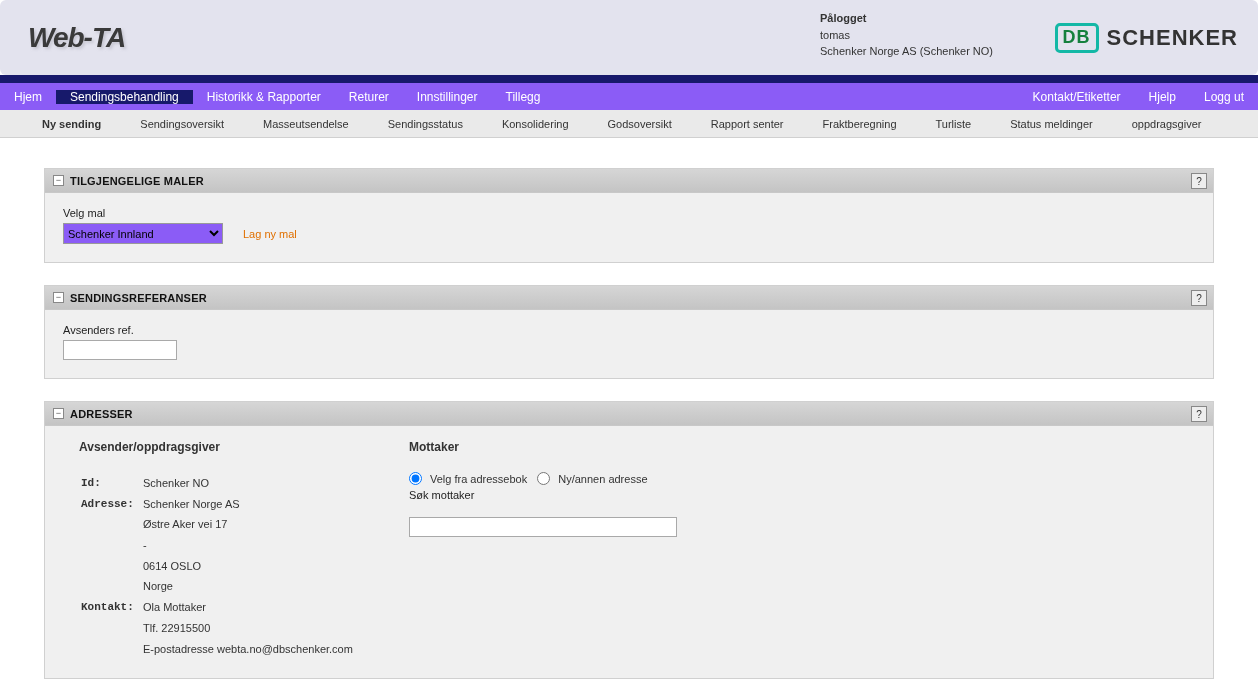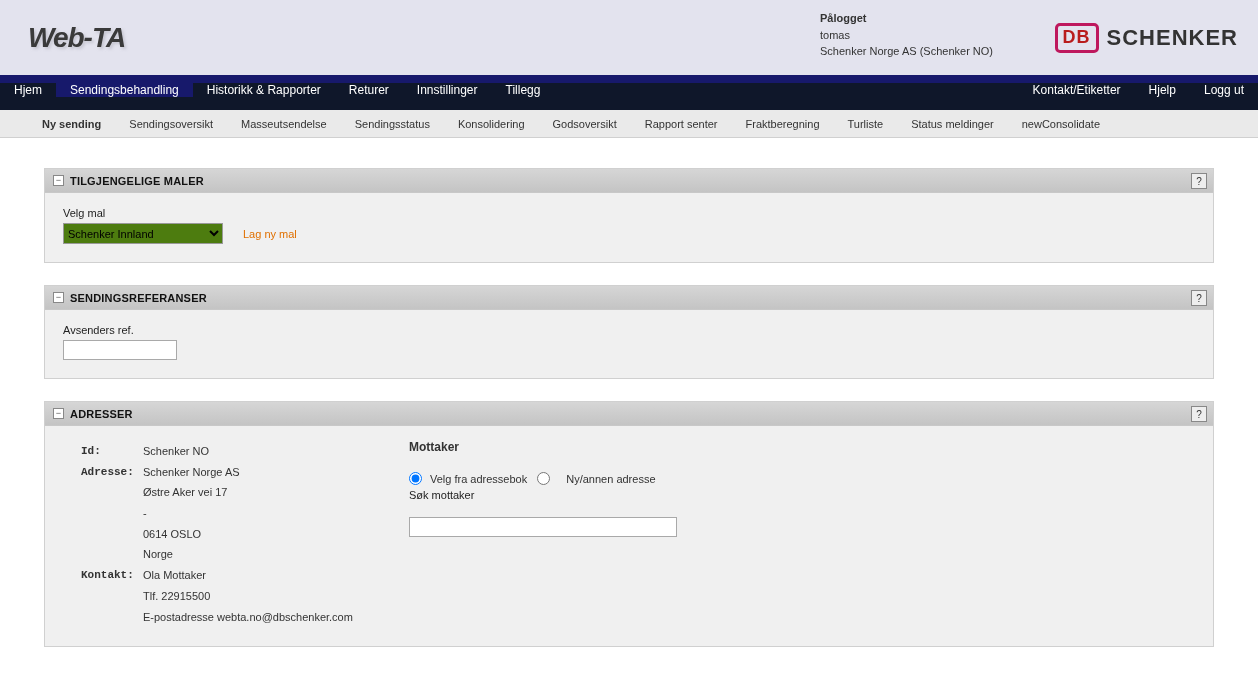--- a/index.html
+++ b/index.html
@@ -1,40 +1,40 @@
 <!DOCTYPE html>
 <html><head>
 <meta charset="utf-8">
 <style>
   * { box-sizing: border-box; margin: 0; padding: 0; }
   body { font-family: Arial, Helvetica, sans-serif; font-size: 12px; color: #333; background: #fff; width: 1258px; }
-  .header { background: #e3e3ee; height: 75px; display: flex; align-items: center; justify-content: space-between; padding: 0 20px 0 28px; position: relative; }
+  .header { background: #e3e3ee; height: 75px; display: flex; align-items: center; justify-content: space-between; padding: 0 20px 0 28px; position: relative; border-radius: 6px; }
   .logo-webta { font-size: 28px; font-weight: bold; font-style: italic; color: #3a3a3a; letter-spacing: -1px; text-shadow: 2px 2px 3px rgba(180,180,190,0.6); }
   .login-info { position: absolute; top: 10px; left: 820px; font-size: 11px; color: #333; line-height: 1.5; }
   .login-info .bold { font-weight: bold; }
   .logo-db { display: flex; align-items: center; gap: 8px; font-size: 22px; font-weight: bold; color: #333; letter-spacing: 1px; }
-  .dblogo-box { width: 44px; height: 30px; border: 3px solid #be185d; border-radius: 5px; color: #b91c1c; font-weight: bold; font-size: 18px; display: flex; align-items: center; justify-content: center; font-style: normal; }
+  .dblogo-box { width: 44px; height: 30px; border: 3px solid #14b8a6; border-radius: 5px; color: #15803d; font-weight: bold; font-size: 18px; display: flex; align-items: center; justify-content: center; font-style: normal; }
   .bluebar { height: 8px; background: #17196b; }
-  .mainnav { background: #0f172a; height: 27px; display: flex; align-items: flex-start; color: #fff; font-size: 12px; }
+  .mainnav { background: #8b5cf6; height: 27px; display: flex; align-items: center; color: #fff; font-size: 12px; }
   .mainnav .item { padding: 0 14px; display: flex; align-items: center; cursor: pointer; }
   .mainnav .item.active { background: #17196b; }
   .mainnav .spacer { flex: 1; }
-  .subnav { background: #eaeaea; border-bottom: 1px solid #d0d0d0; height: 28px; display: flex; align-items: center; padding-left: 30px; font-size: 11px; gap: 4px; }
+  .subnav { background: #eaeaea; border-bottom: 1px solid #d0d0d0; height: 28px; display: flex; align-items: center; padding-left: 30px; font-size: 11px; gap: 15px; }
   .subnav .sitem { padding: 0 12px; cursor: pointer; color: #333; }
   .subnav .sitem.active { font-weight: bold; }
   .content { padding: 30px 44px 20px 44px; }
   .panel { border: 1px solid #d0d0d0; margin-bottom: 22px; }
   .panel-head { background: linear-gradient(#d6d6d6,#c4c4c4); height: 24px; display: flex; align-items: center; padding: 0 8px; border-bottom: 1px solid #c8c8c8; position: relative; }
   .panel-head .toggle { width: 11px; height: 11px; border: 1px solid #888; background: #fff; color: #555; font-size: 9px; display: flex; align-items: center; justify-content: center; margin-right: 6px; line-height: 1; cursor: pointer; }
   .panel-head .title { font-size: 11px; font-weight: bold; color: #111; letter-spacing: 0.2px; }
   .panel-head .help { position: absolute; right: 6px; top: 4px; width: 16px; height: 16px; border: 1px solid #888; background: #eee; font-size: 10px; display: flex; align-items: center; justify-content: center; cursor: pointer; }
   .panel-body { background: #f0f0f0; padding: 14px 18px 18px 18px; }
   .label { font-size: 11px; color: #222; }
   .field-row { display: flex; align-items: center; gap: 20px; }
-  select.template { width: 160px; height: 21px; font-size: 11px; border: 1px solid #999; background: #4d7c0f; }
+  select.template { width: 160px; height: 21px; font-size: 11px; border: 1px solid #999; background: #8b5cf6; }
   .link-orange { color: #e07000; font-size: 11px; cursor: pointer; }
   input[type=text].short { width: 114px; height: 20px; border: 1px solid #a9a9a9; background: #fff; font-size: 11px; padding: 0 4px; }
   input[type=text].long { width: 268px; height: 20px; border: 1px solid #a9a9a9; background: #fff; font-size: 11px; padding: 0 4px; }
   .adr-body { display: flex; gap: 0; }
   .adr-col { flex: 0 0 50%; }
   .adr-h { font-size: 12px; font-weight: bold; margin-bottom: 18px; }
   .adr-table { font-size: 11px; line-height: 1.7; }
   .adr-table td.k { font-weight: bold; width: 60px; vertical-align: top; padding-right: 6px; font-family: Liberation Mono, monospace; }
   .adr-table td.v { padding-left: 0; }
   .radio-row { display: flex; align-items: center; gap: 6px; margin-bottom: 4px; font-size: 11px; }
@@ -74,21 +74,21 @@
   <div class="sitem active">Ny sending</div>
   <div class="sitem">Sendingsoversikt</div>
   <div class="sitem">Masseutsendelse</div>
   <div class="sitem">Sendingsstatus</div>
   <div class="sitem">Konsolidering</div>
   <div class="sitem">Godsoversikt</div>
   <div class="sitem">Rapport senter</div>
   <div class="sitem">Fraktberegning</div>
   <div class="sitem">Turliste</div>
   <div class="sitem">Status meldinger</div>
-  <div class="sitem">newConsolidate</div>
+  <div class="sitem">oppdragsgiver</div>
 </div>
 
 <div class="content">
 
   <div class="panel">
     <div class="panel-head">
       <div class="toggle">−</div>
       <div class="title">TILGJENGELIGE MALER</div>
       <div class="help">?</div>
     </div>
@@ -117,20 +117,21 @@
 
   <div class="panel">
     <div class="panel-head">
       <div class="toggle">−</div>
       <div class="title">ADRESSER</div>
       <div class="help">?</div>
     </div>
     <div class="panel-body">
       <div class="adr-body">
         <div class="adr-col" style="padding-left:16px;">
+          <div class="adr-h">Avsender/oppdragsgiver</div>
           <table class="adr-table">
             <tbody>
                 <tr>
               <td class="k">Id:</td>
               <td class="v">Schenker NO</td>
             </tr>
             <tr>
               <td class="k">Adresse:</td>
               <td class="v">Schenker Norge AS</td>
             </tr>
@@ -166,21 +167,21 @@
             </table>
 
         </div>
         <div class="adr-col" style="padding-left:0px; margin-left:-220px;">
           <div class="adr-h">Mottaker</div>
           <div class="radio-row">
             <label style="display:flex;align-items:flex-end;gap:4px;">
               <input type="radio" name="recv" checked="" style="">
               <span>Velg fra adressebok</span>
             </label>
-            <label style="display:flex;align-items:center;gap:12px;margin-left:4px;">
+            <label style="display:flex;align-items:center;gap:4px;margin-left:4px;">
               <input type="radio" name="recv" style="">
               <span>Ny/annen adresse</span>
             </label>
           </div>
           <div class="label" style="margin-top:2px;margin-bottom:16px;">Søk mottaker</div>
           <input type="text" class="long" value="" style="">
         </div>
       </div>
     </div>
   </div>

